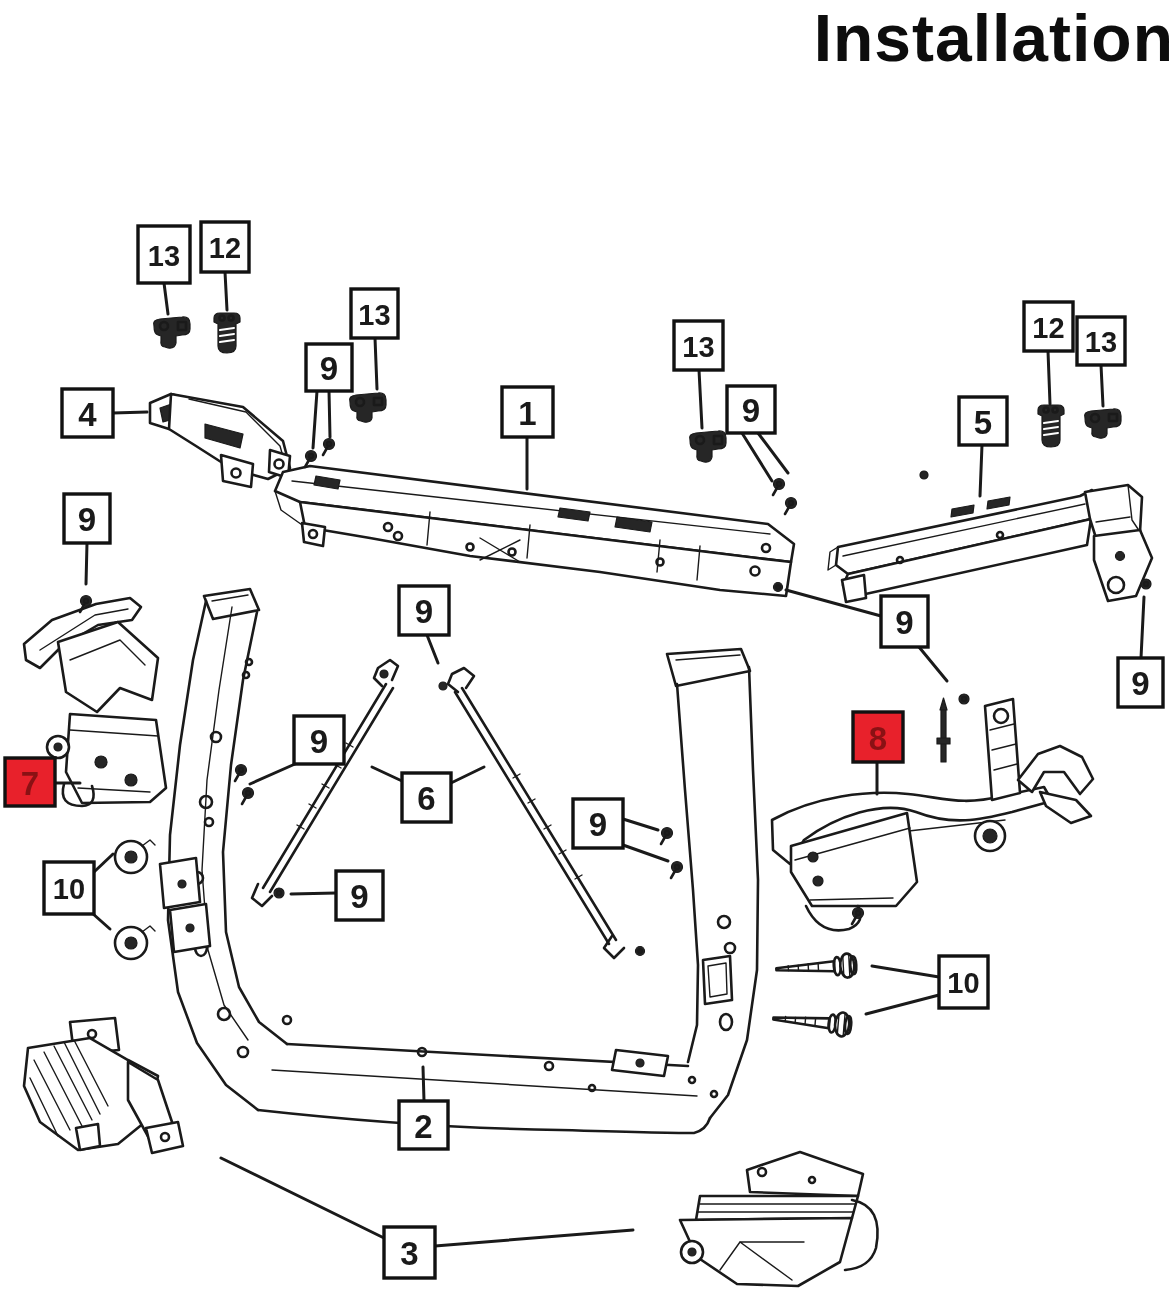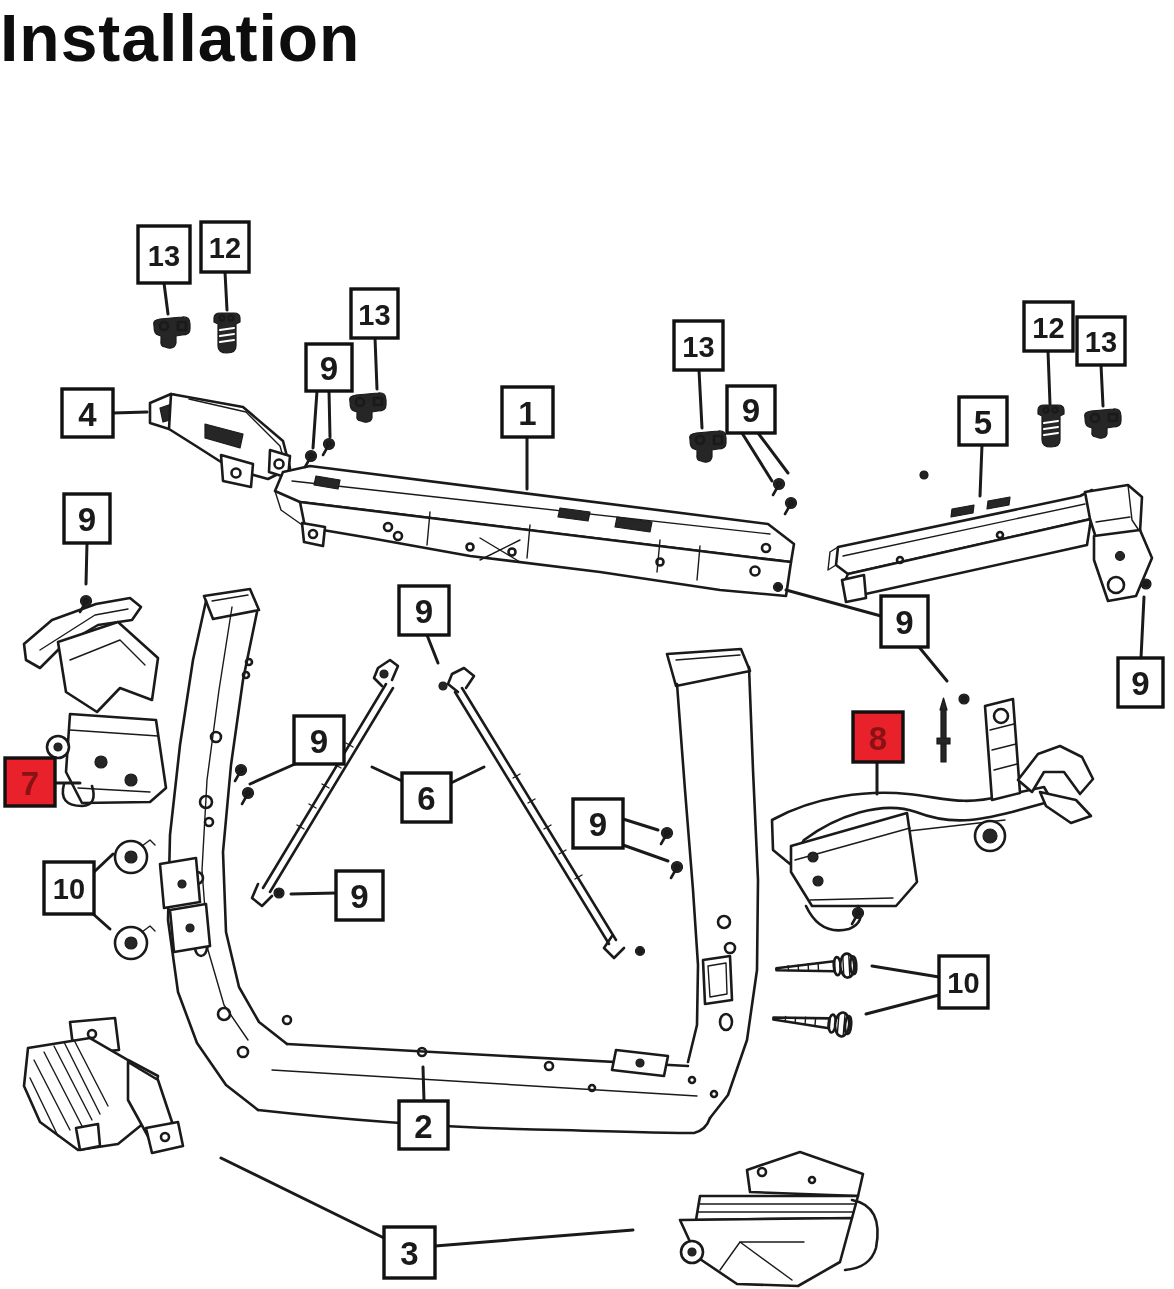--- a/index.html
+++ b/index.html
@@ -1,18 +1,18 @@
 <!DOCTYPE html>
 <html><head>
 <meta charset="utf-8">
 <style>
   html,body{margin:0;padding:0;background:#fff;}
   #stage{position:relative;width:1174px;height:1289px;background:#ffffff;overflow:hidden;
          font-family:"Liberation Sans",sans-serif;}
-  .title{position:absolute;top:0px;left:0;width:100%;text-align:left;
+  .title{position:absolute;top:0px;left:0;width:100%;text-align:right;
          font-weight:bold;font-size:66px;letter-spacing:1px;color:#0d0d0d;}
   svg{position:absolute;left:0;top:0;}
   
   .ln path,.ln circle,.ln ellipse,.ln rect,.ln line{
       fill:none;stroke:#1a1a1a;stroke-width:2.6;stroke-linejoin:round;stroke-linecap:round;}
   .ln .wf{fill:#ffffff;}
   .ln .thin{stroke-width:1.4;}
   .ln .dk{fill:#262626;stroke:#1a1a1a;stroke-width:1.2;}
   .ln .wdetail{stroke:#ffffff;stroke-width:2;fill:none;}
   .leader{stroke:#1a1a1a;stroke-width:3;stroke-linecap:round;fill:none;}

